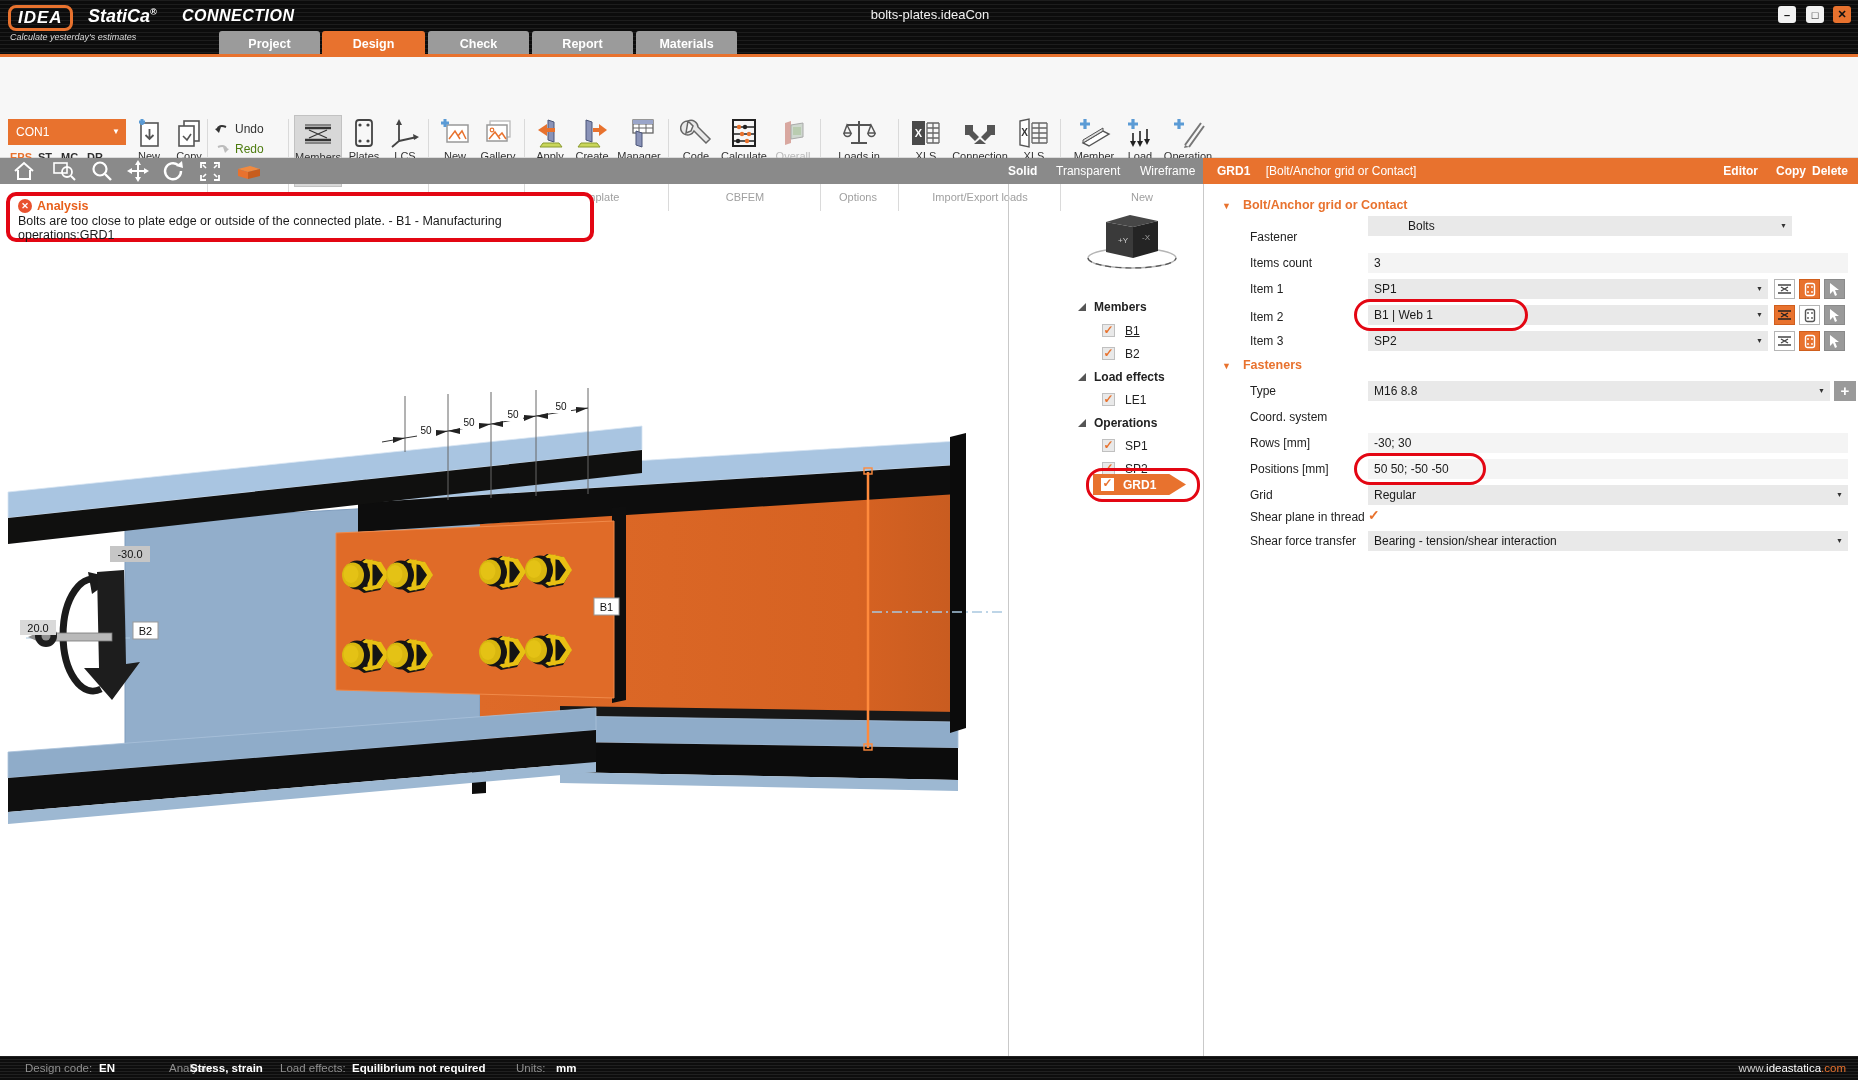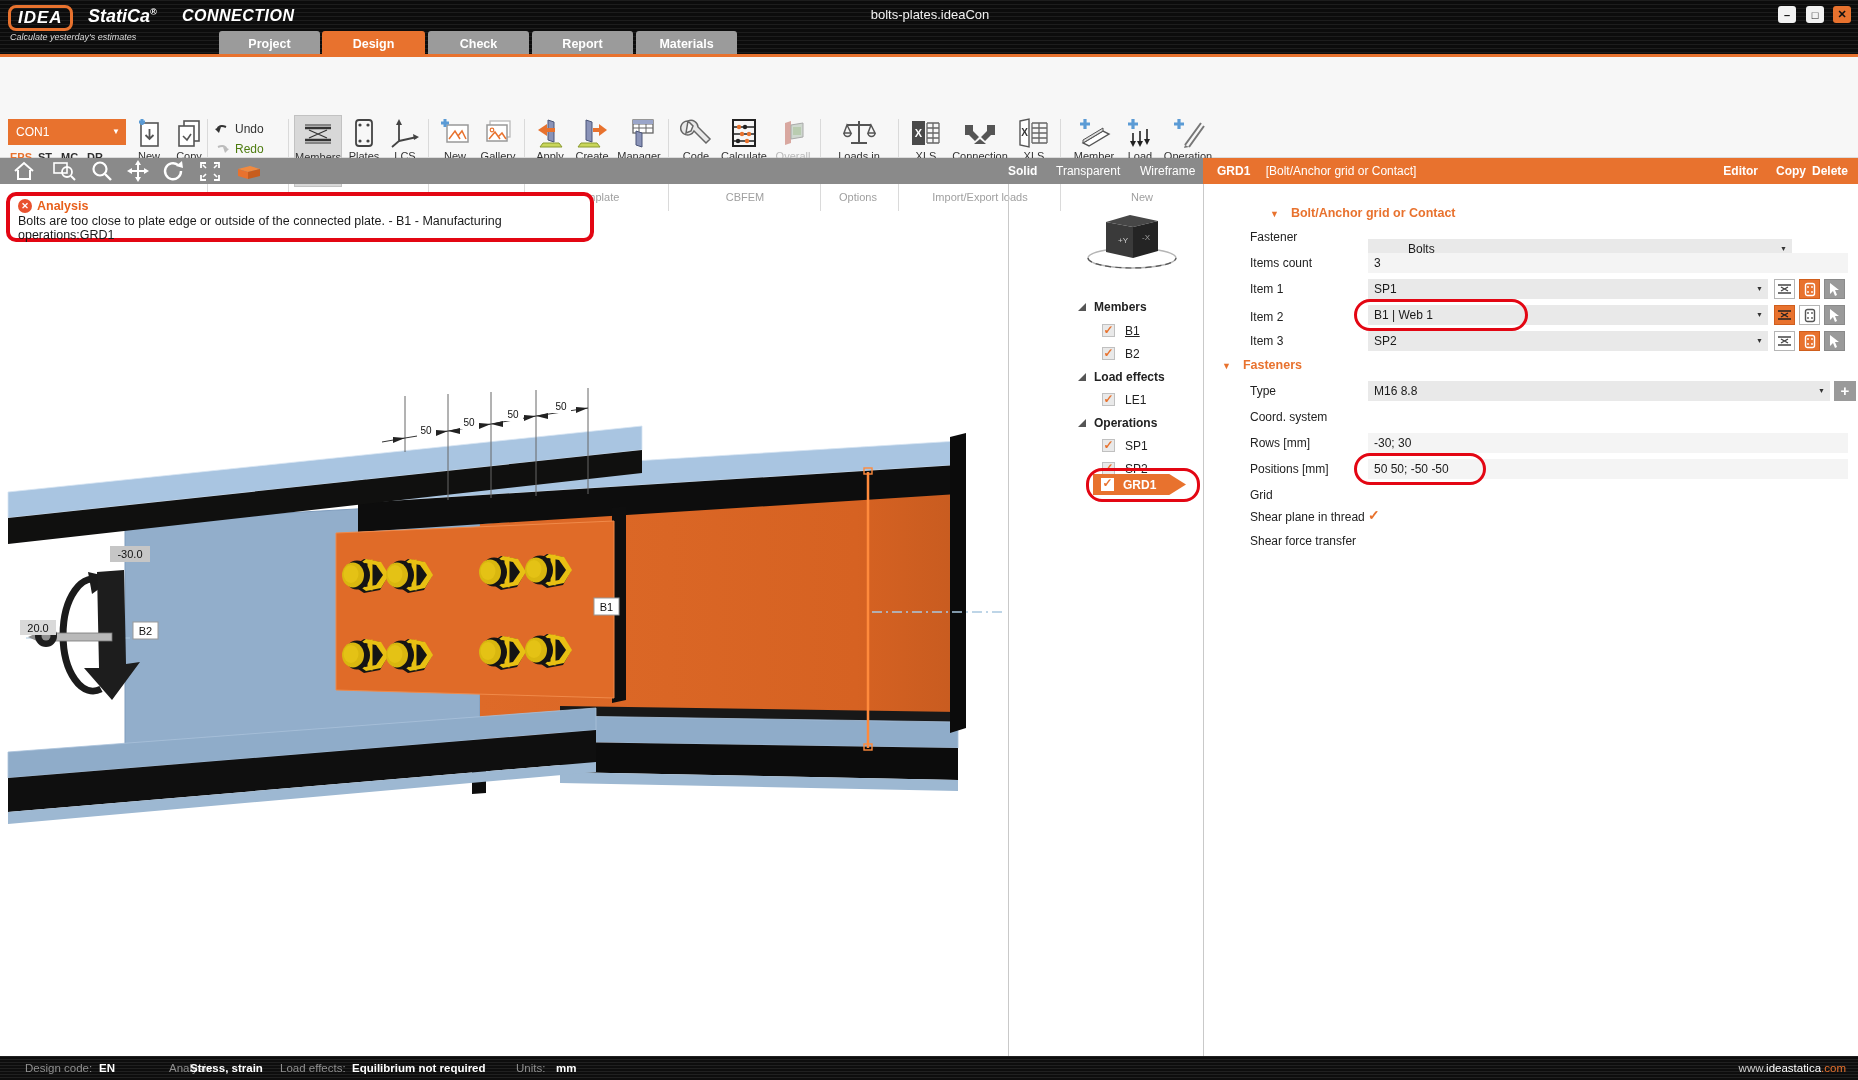--- a/index.html
+++ b/index.html
@@ -582,24 +582,24 @@
   </div>
   <div class="tree-row" style="top:458px;">
     <span class="chk">✓</span>
     <span class="tree-item">SP2</span>
   </div>
   <div class="pennant">
     <span class="chk">✓</span>
     <span class="tree-item">GRD1</span>
   </div>
 
-  <div class="sec-hdr" style="top:206px;margin-left:48px;"><span class="tri">▼</span><span>Bolt/Anchor grid or Contact</span></div>
+  <div class="sec-hdr" style="top:198px;"><span class="tri">▼</span><span>Bolt/Anchor grid or Contact</span></div>
 
   <div class="plabel" style="top:227px;">Fastener</div>
-  <div class="ctl" style="top:239px;width:424px;padding-left:40px;"><span>Bolts</span><span class="dda">▼</span></div>
+  <div class="ctl" style="top:216px;width:424px;padding-left:40px;"><span>Bolts</span><span class="dda">▼</span></div>
 
   <div class="plabel" style="top:253px;">Items count</div>
   <div class="ctl lite" style="top:253px;width:480px;"><span>3</span></div>
 
   <div class="plabel" style="top:279px;">Item 1</div>
   <div class="ctl" style="top:279px;width:400px;"><span>SP1</span><span class="dda">▼</span></div>
   <div class="ibtn" style="left:1774px;top:279px;">
       <svg width="15" height="12">
         <path d="M1 2 h13 M1 10 h13 M4 4 l7 4 M4 8 l7 -4" stroke="#444" stroke-width="1.4"></path>
       </svg>
@@ -671,25 +671,27 @@
 
   <div class="plabel" style="top:407px;">Coord. system</div>
 
   <div class="plabel" style="top:433px;">Rows [mm]</div>
   <div class="ctl lite" style="top:433px;width:480px;"><span>-30; 30</span></div>
 
   <div class="plabel" style="top:459px;">Positions [mm]</div>
   <div class="ctl lite" style="top:459px;width:480px;"><span>50 50; -50 -50</span></div>
 
   <div class="plabel" style="top:485px;">Grid</div>
+  <div class="ctl" style="top:485px;width:480px;"><span>Regular</span><span class="dda">▼</span></div>
 
   <div class="plabel" style="top:507px;">Shear plane in thread</div>
   <div class="ocheck" style="top:507px;">✓</div>
 
   <div class="plabel" style="top:531px;">Shear force transfer</div>
+  <div class="ctl" style="top:531px;width:480px;"><span>Bearing - tension/shear interaction</span><span class="dda">▼</span></div>
 
   <div class="red-ann" style="left:1086px;top:468px;width:114px;height:34px;"></div>
   <div class="red-ann" style="left:1354px;top:299px;width:174px;height:32px;"></div>
   <div class="red-ann" style="left:1354px;top:453px;width:132px;height:32px;"></div>
 
   <div class="statusbar">
     <span class="sb-label" style="left:25px;">Design code:</span>
     <span class="sb-value" style="left:99px;">EN</span>
     <span class="sb-label" style="left:137px;margin-left:32px;">Analysis:</span>
     <span class="sb-value" style="left:190px;">Stress, strain</span>

